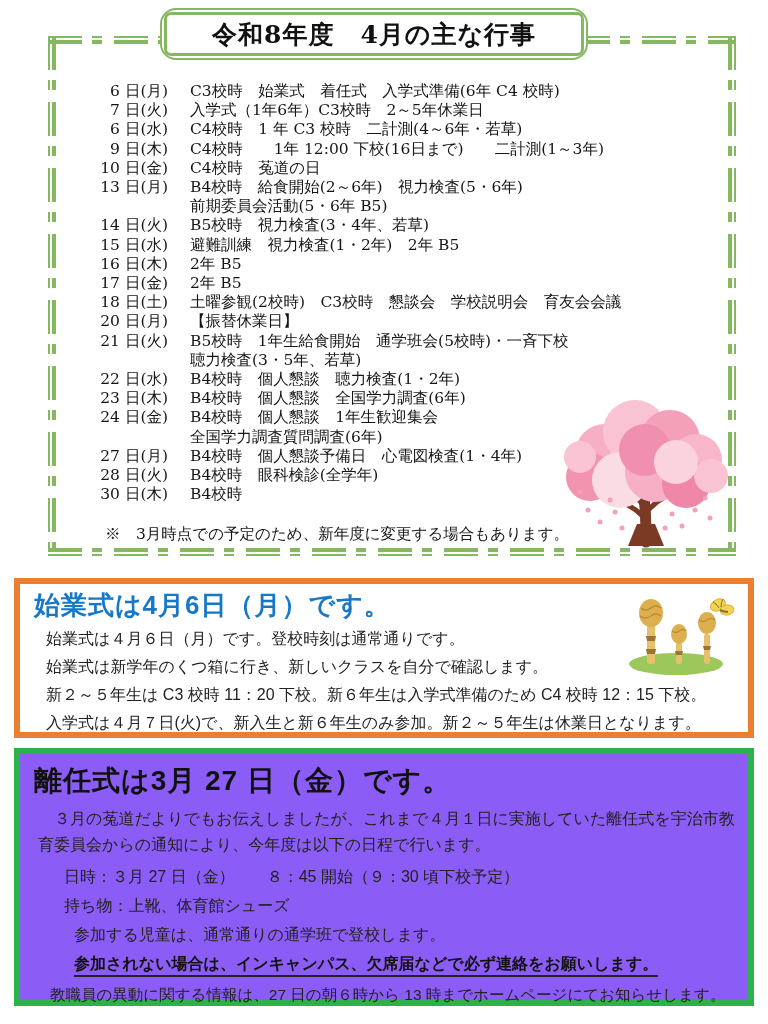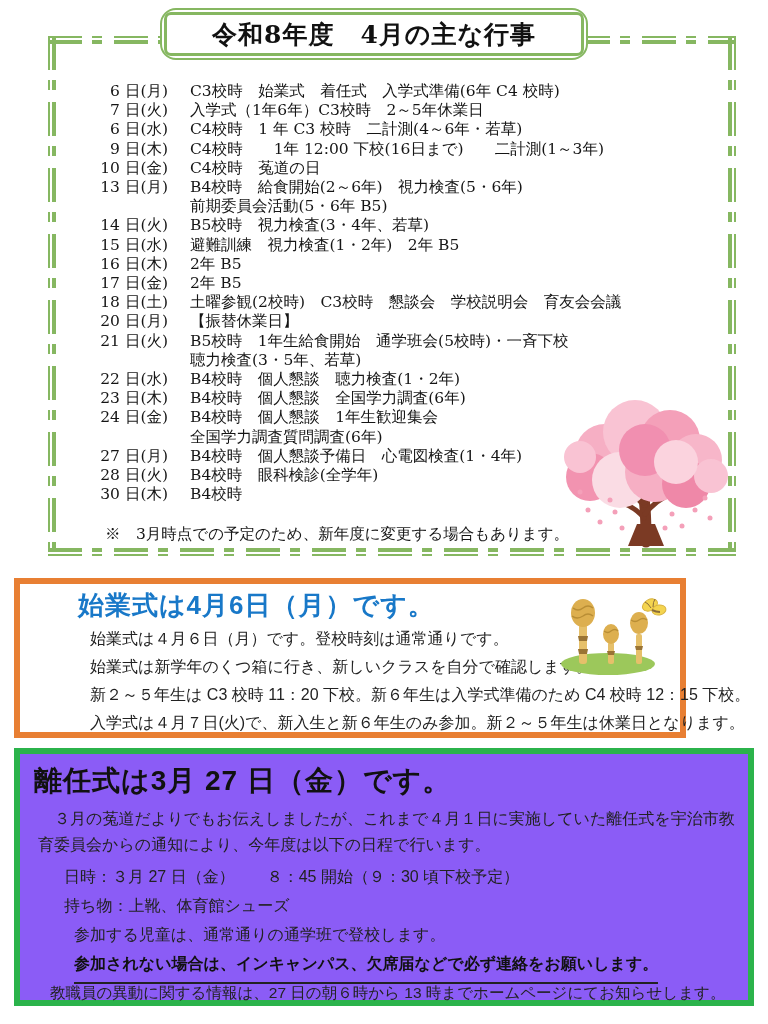--- a/index.html
+++ b/index.html
@@ -55,22 +55,22 @@
   .schedule .txt{margin-left:22px;white-space:pre;}
   .schedule-note{
     position:absolute;left:0;top:488px;padding-left:57px;z-index:2;
     font-family:"DejaVu Serif","Liberation Serif",serif;
     font-size:15.5px;color:#151515;white-space:pre;
   }
   .tree{position:absolute;right:4px;bottom:6px;z-index:1;}
 
   
   .orange-box{
-    position:absolute;left:14px;top:578px;width:672px;height:160px;
-    border:6px solid #e87f33;box-sizing:border-box;background:#fff;padding-left:44px;
+    position:absolute;left:14px;top:578px;width:740px;height:160px;
+    border:6px solid #e87f33;box-sizing:border-box;background:#fff;
   }
   .orange-box .heading{
     margin:4px 0 2px 14px;color:#1878c8;font-weight:bold;font-size:26px;
     letter-spacing:1px;white-space:nowrap;
   }
   .orange-box .body-line{
     margin-left:26px;font-size:16px;line-height:28px;white-space:nowrap;color:#222;
   }
   .tsukushi{position:absolute;right:10px;top:12px;}
 
@@ -83,21 +83,21 @@
     margin:8px 0 6px 14px;color:#111;font-weight:bold;font-size:28px;
     letter-spacing:1px;white-space:nowrap;
   }
   .green-box .para{
     margin:0 10px 4px 18px;font-size:16px;line-height:26px;color:#222;
     text-indent:1em;
   }
   .green-box .line-indent1{margin-left:44px;font-size:16px;line-height:29px;white-space:nowrap;color:#222;}
   .green-box .line-indent2{margin-left:54px;font-size:16px;line-height:29px;white-space:nowrap;color:#222;}
   .green-box .line-warn{margin-left:54px;font-size:16px;line-height:29px;white-space:nowrap;color:#111;}
-  .green-box .line-warn span{font-weight:bold;border-bottom:2px solid #222;padding-bottom:10px;}
+  .green-box .line-warn span{font-weight:bold;border-bottom:2px solid #222;padding-bottom:1px;font-family:Liberation Mono, monospace;}
   .green-box .line-last{margin-left:30px;font-size:15.5px;line-height:29px;white-space:nowrap;color:#222;}
 </style>
 </head>
 <body>
 
 <div class="events-frame">
 
   <div class="bd h top">
       <div class="ln thin"></div>
       <div class="ln thick"></div>

